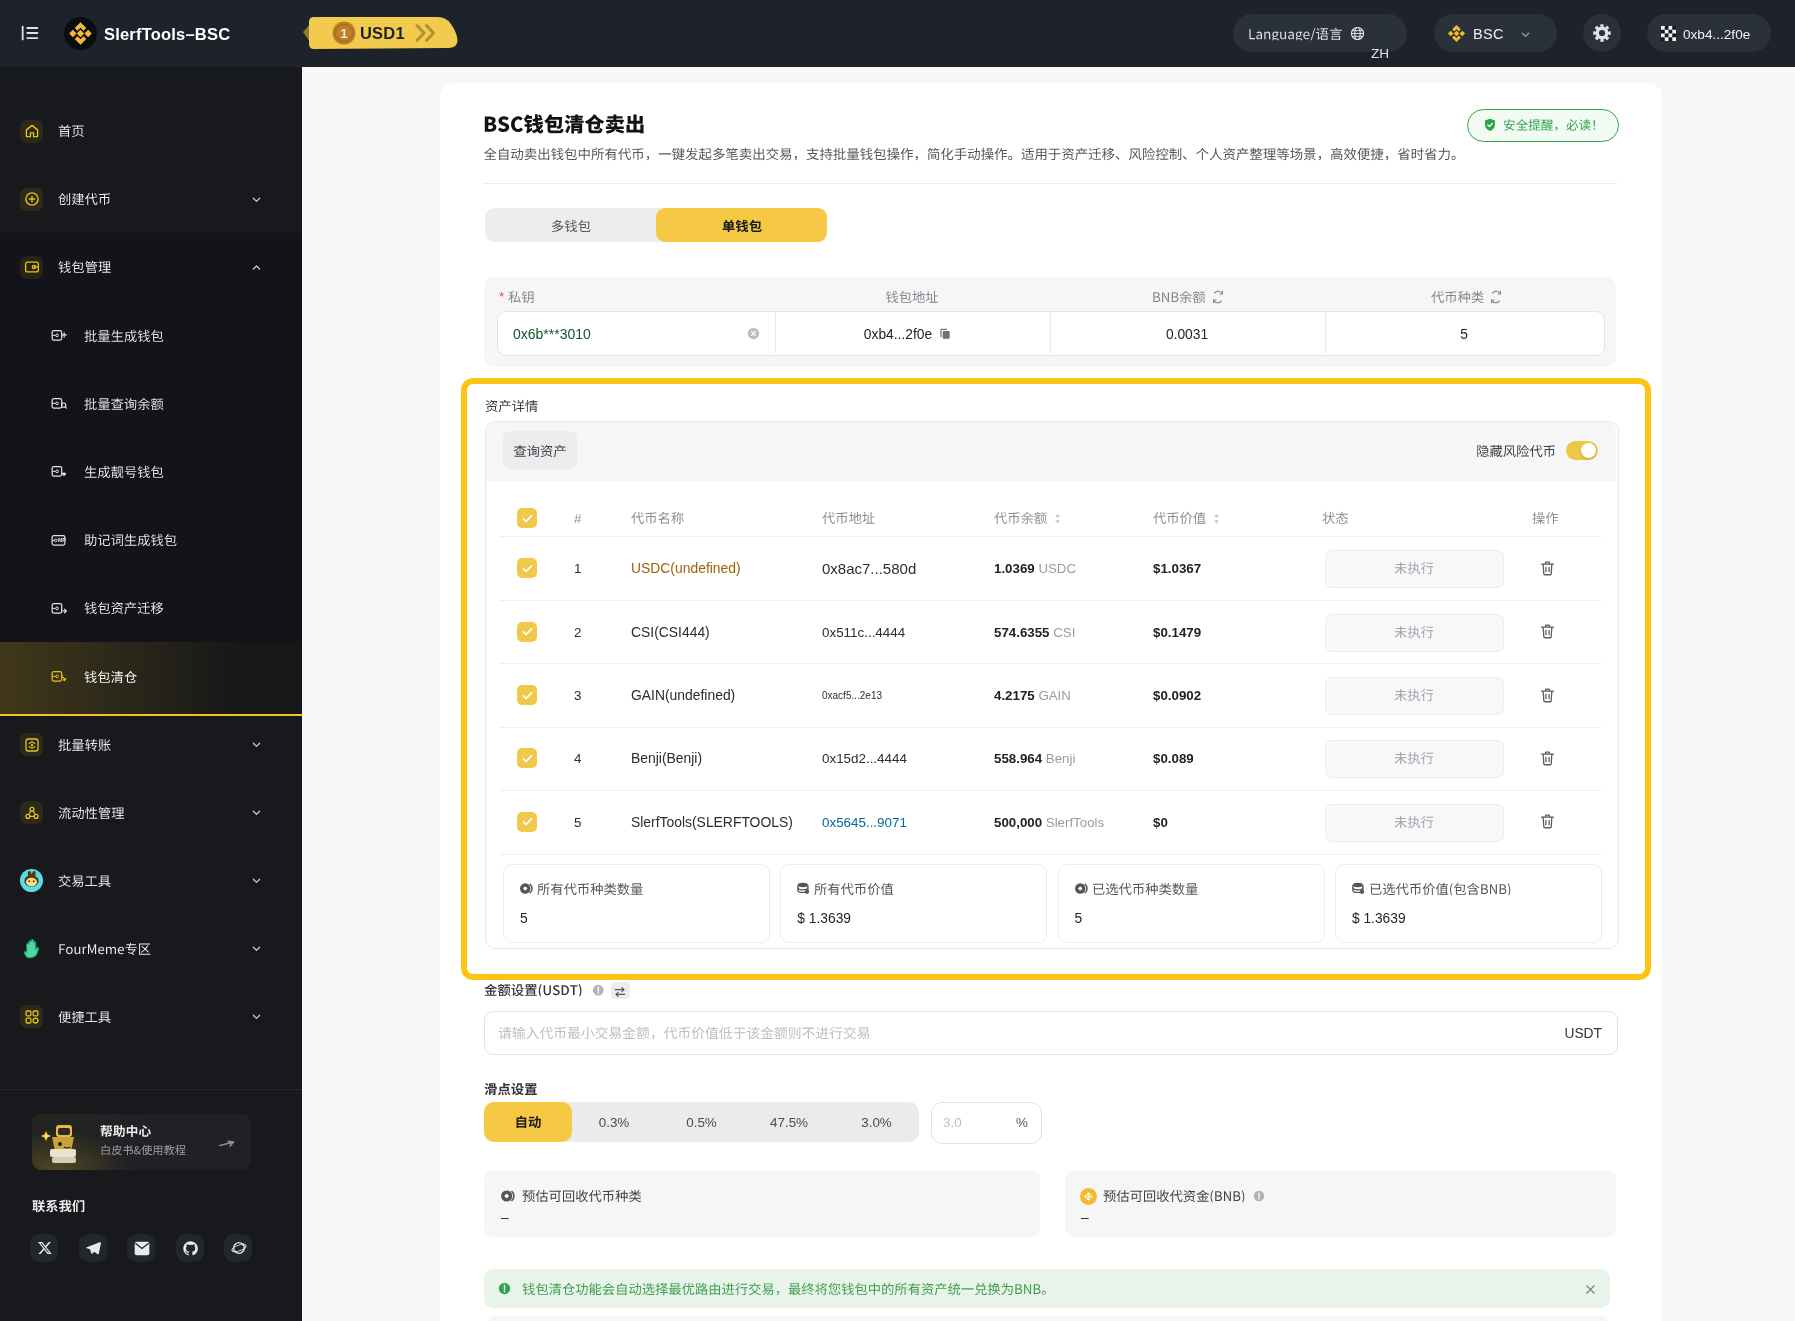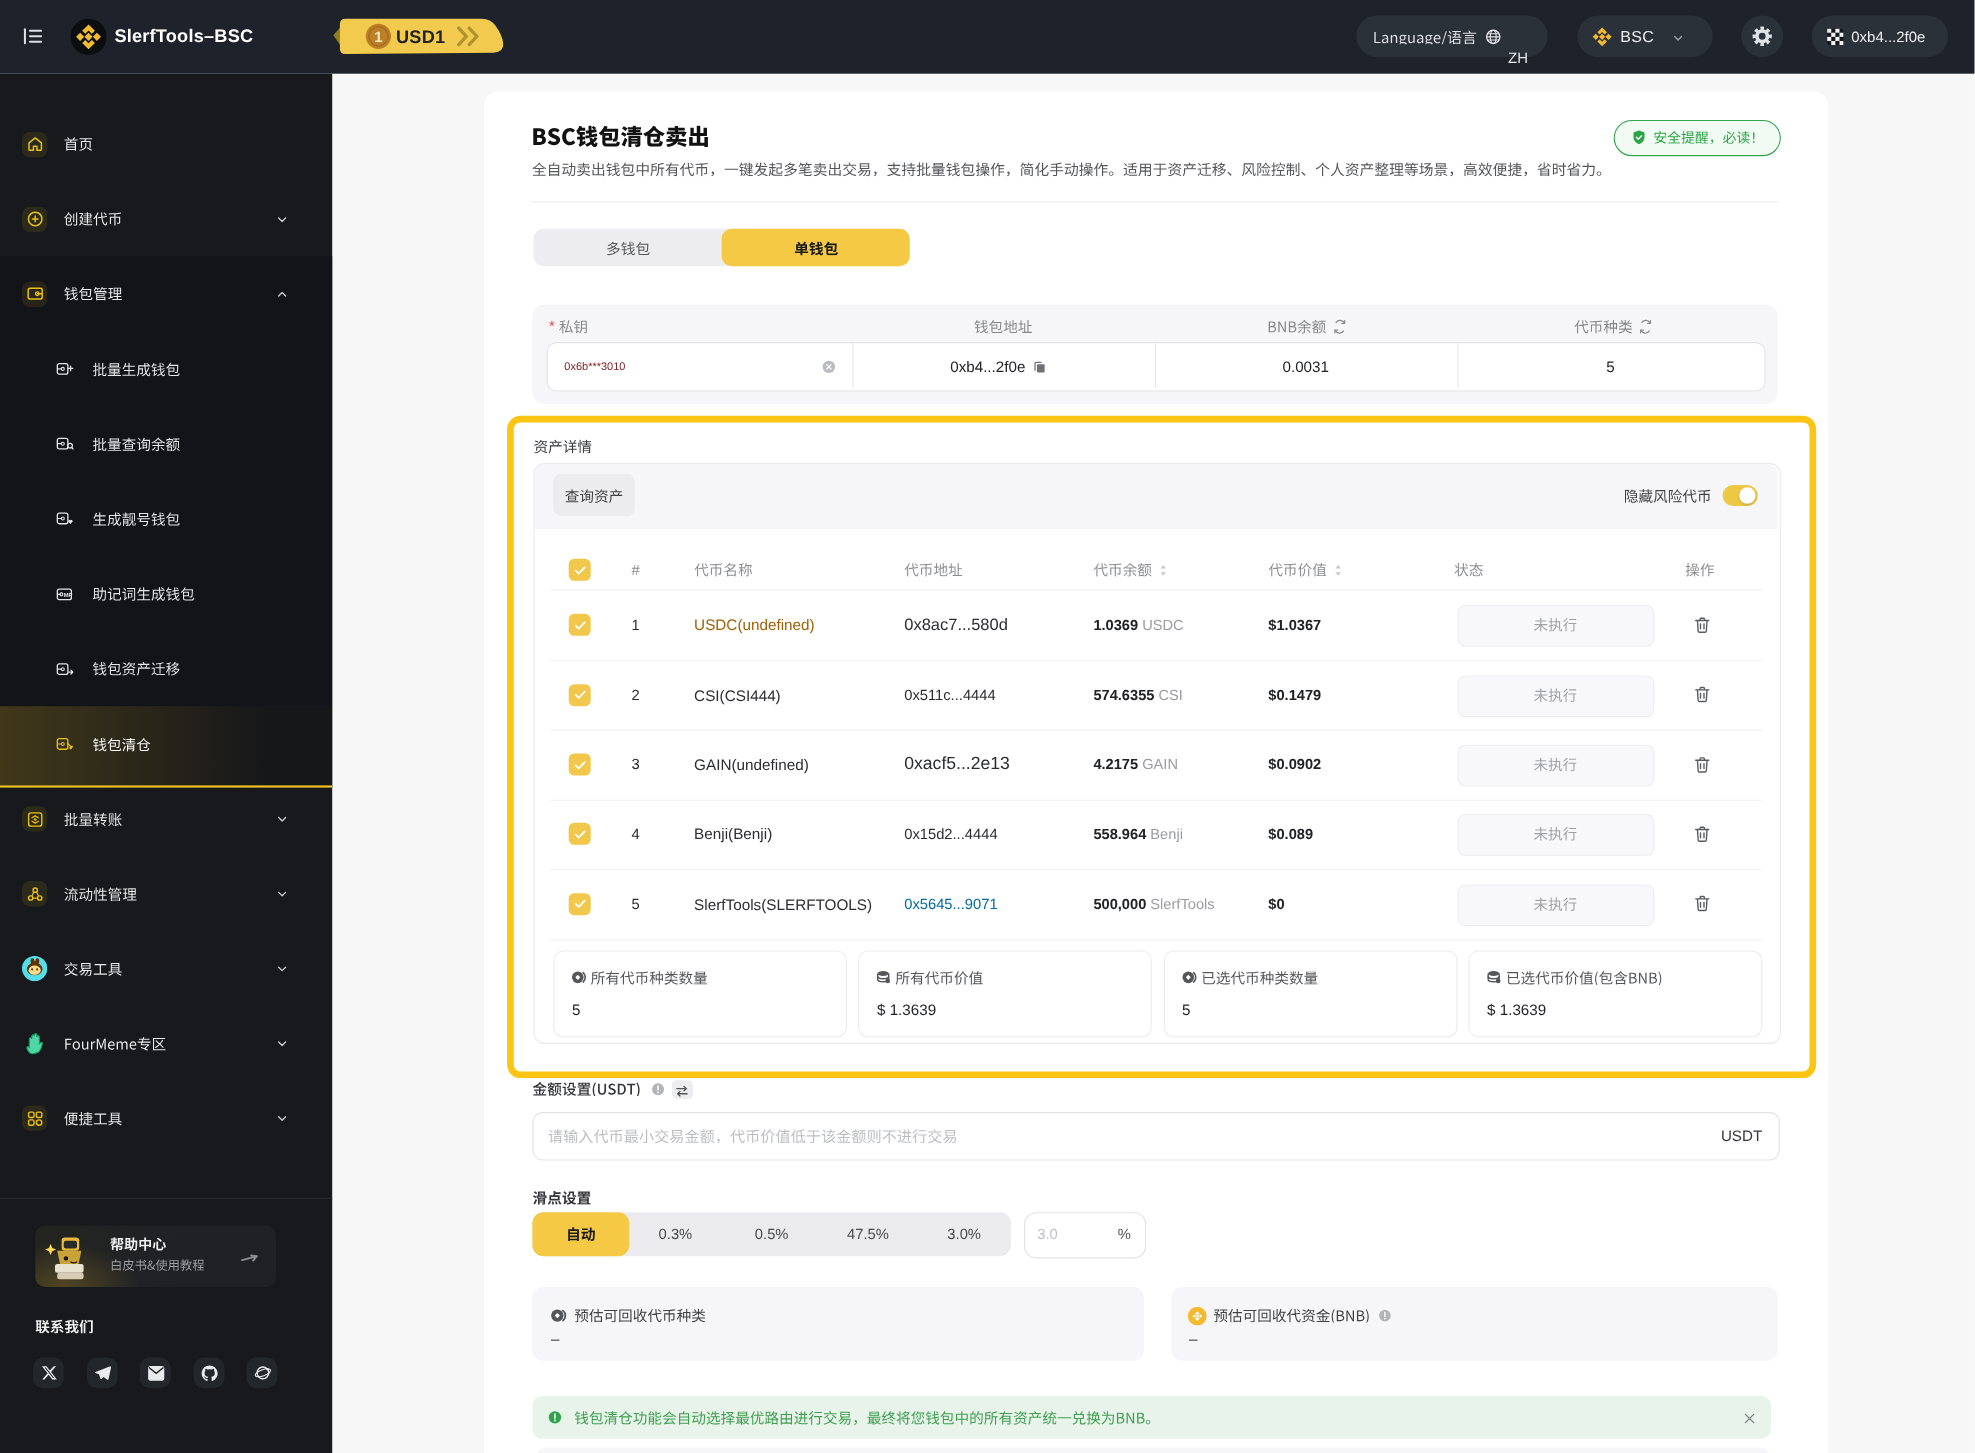--- a/index.html
+++ b/index.html
@@ -755,21 +755,21 @@
     </svg>
   </div>
 <svg class="ab" style="left:1489.2px;top:289.5px;" width="14" height="14" viewBox="0 0 24 24" fill="none">
     <path d="M19.2 6.6a7.4 7.4 0 0 0-13-1.2M4.8 17.4a7.4 7.4 0 0 0 13 1.2" stroke="#8a8b90" stroke-width="2" fill="none" stroke-linecap="round"></path>
     <path d="M19.6 2.4v4.4h-4.4M4.4 21.6v-4.4h4.4" stroke="#8a8b90" stroke-width="2" fill="none" stroke-linecap="round" stroke-linejoin="round"></path>
   </svg>
 <div class="ab" style="left:497px;top:311px;width:1106px;height:43px;background:#fff;border:1px solid #e3e3e6;border-radius:9px;"></div>
 <div class="ab" style="left:775px;top:312px;width:1px;height:41px;background:#e8e8eb;"></div>
 <div class="ab" style="left:1050px;top:312px;width:1px;height:41px;background:#e8e8eb;"></div>
 <div class="ab" style="left:1325px;top:312px;width:1px;height:41px;background:#e8e8eb;"></div>
-<div class="ab lt" style="left:513px;top:333.5px;transform:translateY(-50%);font-size:10px;font-weight:400;color:#7f1d1d;">0x6b***3010</div>
+<div class="ab lt" style="left:513px;top:333.5px;transform:translateY(-50%);font-size:14px;font-weight:400;color:#14532d;">0x6b***3010</div>
 <svg class="ab" style="left:746px;top:326px;" width="15" height="15" viewBox="0 0 24 24" fill="none">
     <circle cx="12" cy="12" r="9" fill="#babbc0"></circle>
     <path d="M8.8 8.8l6.4 6.4M15.2 8.8l-6.4 6.4" stroke="#fff" stroke-width="1.8" stroke-linecap="round"></path>
   </svg>
 <div class="ab lt" style="left:898px;top:333.5px;transform:translate(-50%,-50%);font-size:13.8px;font-weight:400;color:#232428;">0xb4...2f0e</div>
 <svg class="ab" style="left:938px;top:326.5px;" width="14" height="14" viewBox="0 0 24 24" fill="none">
     <rect x="8" y="7" width="12" height="13" rx="1.5" fill="#707176"></rect>
     <path d="M5 16.5V5.5A1.5 1.5 0 0 1 6.5 4h8" stroke="#707176" stroke-width="2" fill="none" stroke-linecap="round"></path>
   </svg>
 <div class="ab lt" style="left:1187px;top:333.5px;transform:translate(-50%,-50%);font-size:13.8px;font-weight:400;color:#232428;">0.0031</div>
@@ -907,21 +907,21 @@
     <path d="M4.5 6.5h15M9.5 6V4.8a1 1 0 0 1 1-1h3a1 1 0 0 1 1 1V6M6.5 6.5l.8 12a1.5 1.5 0 0 0 1.5 1.4h6.4a1.5 1.5 0 0 0 1.5-1.4l.8-12" stroke="#5a5b5f" stroke-width="1.6" stroke-linecap="round"></path>
     <path d="M10 10.5v5.5M14 10.5v5.5" stroke="#5a5b5f" stroke-width="1.6" stroke-linecap="round"></path>
   </svg>
 <div class="ab" style="left:500px;top:663.3px;width:1102px;height:1px;background:#f0f0f2;"></div>
 <div class="ab" style="left:517px;top:685px;width:20px;height:20px;background:#f2c84c;border-radius:5px;"></div>
 <svg class="ab" style="left:519.5px;top:687.5px;" width="15" height="15" viewBox="0 0 24 24" fill="none">
     <path d="M5.5 12.5l4.2 4.2 8.8-9" stroke="#fff" stroke-width="2.6" stroke-linecap="round" stroke-linejoin="round"></path>
   </svg>
 <div class="ab lt" style="left:574px;top:695px;transform:translateY(-50%);font-size:13.4px;font-weight:400;color:#2c2d30;">3</div>
 <div class="ab lt" style="left:631px;top:695px;transform:translateY(-50%);font-size:13.9px;font-weight:400;color:#2c2d30;">GAIN(undefined)</div>
-<div class="ab lt" style="left:822px;top:695px;transform:translateY(-50%);font-size:16px;font-weight:400;color:#2c2d30;">0xacf5...2e13</div>
+<div class="ab lt" style="left:822px;top:695px;transform:translateY(-50%);font-size:10px;font-weight:400;color:#2c2d30;">0xacf5...2e13</div>
 <div class="ab lt" style="left:994px;top:695px;transform:translateY(-50%);font-size:13.3px;font-weight:600;color:#212225;"><span style="color:#212225">4.2175</span> <span style="color:#9b9ca1;font-weight:400">GAIN</span></div>
 <div class="ab lt" style="left:1153px;top:695px;transform:translateY(-50%);font-size:13.3px;font-weight:600;color:#212225;">$0.0902</div>
 <div class="ab" style="left:1325px;top:677px;width:177px;height:36px;background:#f8f8fa;border:1px solid #ededf0;border-radius:7px;"></div>
 <div class="ab" style="left:1413.5px;top:695px;transform:translate(-50%,-50%);">
     <svg class="tr" width="39.9" height="13.3" viewBox="0 -880 3000 1000" fill="#a0a1a6">
       <use href="#g148" x="0"></use>
       <use href="#g149" x="1000"></use>
       <use href="#g150" x="2000"></use>
     </svg>
   </div>

